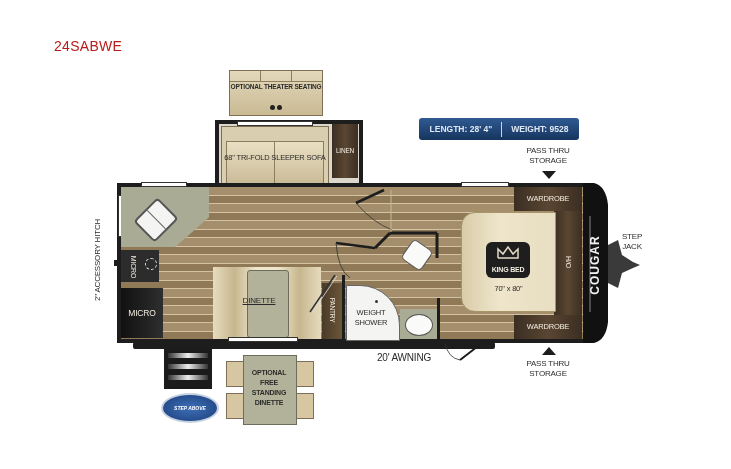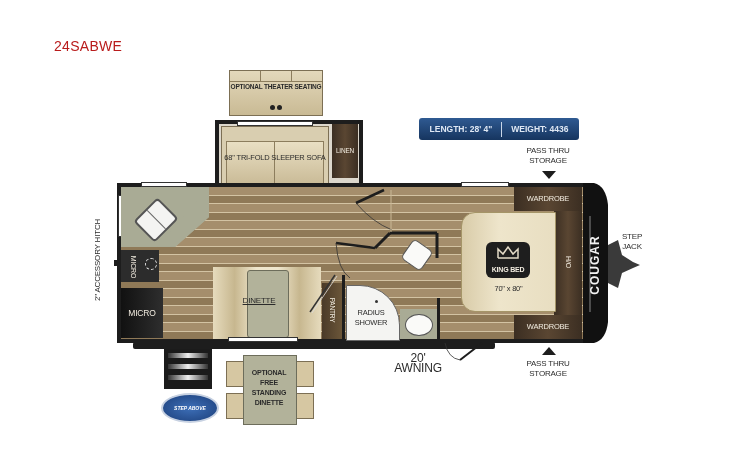--- a/index.html
+++ b/index.html
@@ -21,21 +21,21 @@
   svg { position: absolute; overflow: visible; }
 </style>
 </head>
 <body>
 
 <div class="abs title">24SABWE</div>
 
 <div class="abs spec">
   <span>LENGTH: 28' 4"</span>
   <span class="sep"></span>
-  <span>WEIGHT: 4436</span>
+  <span>WEIGHT: 9528</span>
 </div>
 
 <div class="abs" style="left:229px; top:70px; width:92px; height:44px; background:linear-gradient(#e3d8bb,#c9ba94); border:1px solid #7c6f54;">
   <div class="abs" style="left:0; top:0; width:92px; height:10px; border-bottom:1px solid #8c7d5d;"></div>
   <div class="abs" style="left:30px; top:0; width:1px; height:10px; background:#8c7d5d;"></div>
   <div class="abs" style="left:61px; top:0; width:1px; height:10px; background:#8c7d5d;"></div>
   <div class="abs lbl" style="left:0; top:12px; width:92px; font-size:6.5px; font-weight:bold; line-height:8px;">OPTIONAL THEATER SEATING</div>
   <div class="abs" style="left:40px; top:34px; width:5px; height:5px; border-radius:50%; background:#222;"></div>
   <div class="abs" style="left:47px; top:34px; width:5px; height:5px; border-radius:50%; background:#222;"></div>
 </div>
@@ -91,21 +91,21 @@
 </div>
 <svg style="left:0;top:0;" width="731" height="469">
   <line x1="335" y1="275" x2="310" y2="312" stroke="#333" stroke-width="1.5"></line>
   <line x1="337" y1="276" x2="312" y2="313" stroke="#ddd" stroke-width="0.8"></line>
 </svg>
 
 <div class="abs wall" style="left:342px; top:275px; width:3px; height:64px;"></div>
 
 <div class="abs" style="left:346px; top:285px; width:52px; height:54px; background:#f4f4f2; border:1px solid #666; border-top-right-radius:40px;">
   <div class="abs" style="left:28px; top:14px; width:3px; height:3px; border-radius:50%; background:#333;"></div>
-  <div class="abs lbl" style="left:0; top:22px; width:48px; font-size:7.5px;">RADIUS SHOWER</div>
+  <div class="abs lbl" style="left:0; top:22px; width:48px; font-size:7.5px;">WEIGHT SHOWER</div>
 </div>
 
 <div class="abs" style="left:400px; top:309px; width:37px; height:30px; background:#a9ab95;">
   <div class="abs" style="left:5px; top:5px; width:26px; height:20px; border-radius:50%; background:#fafaf8; border:1px solid #555;"></div>
 </div>
 <div class="abs wall" style="left:437px; top:298px; width:3px; height:41px;"></div>
 
 <svg style="left:0;top:0;" width="731" height="469">
   <line x1="356" y1="203" x2="384" y2="190" stroke="#1d1d1d" stroke-width="2.5"></line>
   <path d="M356,203 Q372,222 392,230" fill="none" stroke="#333" stroke-width="0.8"></path>
@@ -179,13 +179,13 @@
 <div class="abs lbl" style="left:522px; top:146px; width:52px; font-size:8px;">PASS THRU STORAGE</div>
 <svg style="left:0;top:0;" width="731" height="469">
   <polygon points="542,171 556,171 549,179" fill="#1d1d1d"></polygon>
 </svg>
 
 <svg style="left:0;top:0;" width="731" height="469">
   <polygon points="542,355 556,355 549,347" fill="#1d1d1d"></polygon>
 </svg>
 <div class="abs lbl" style="left:522px; top:359px; width:52px; font-size:8px;">PASS THRU STORAGE</div>
 
-<div class="abs lbl" style="left:388px; top:353px; width:60px; font-size:12px;">20' AWNING</div>
+<div class="abs lbl" style="left:371px; top:353px; width:60px; font-size:10px;text-align:right;">20' AWNING</div>
 
 </body></html>

